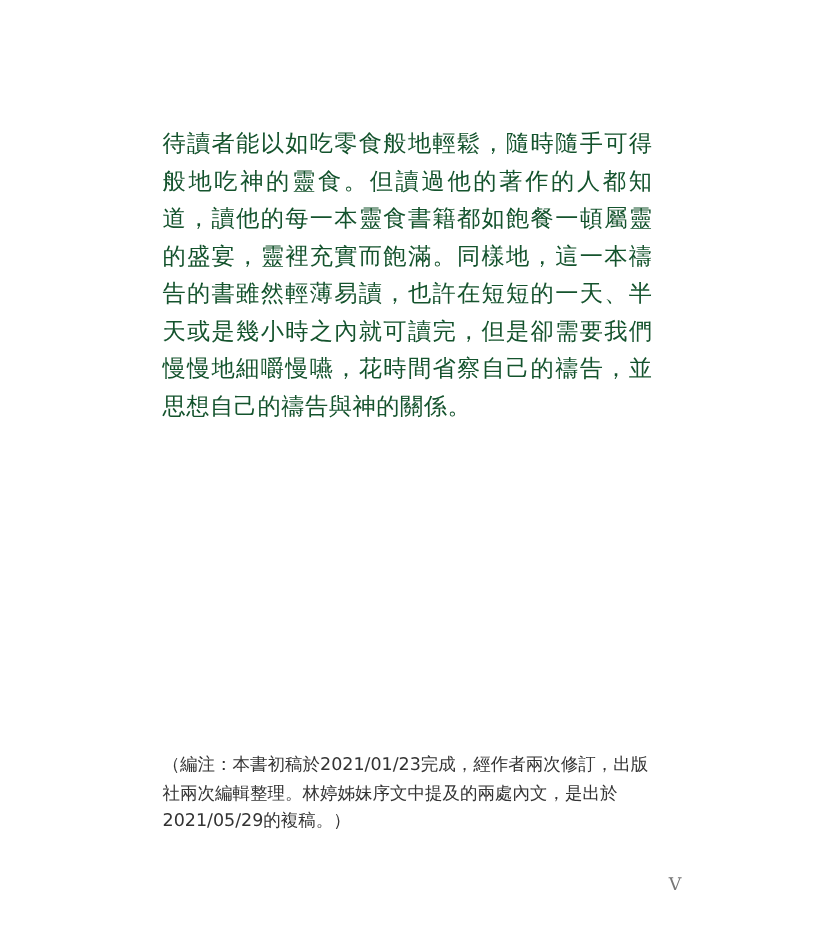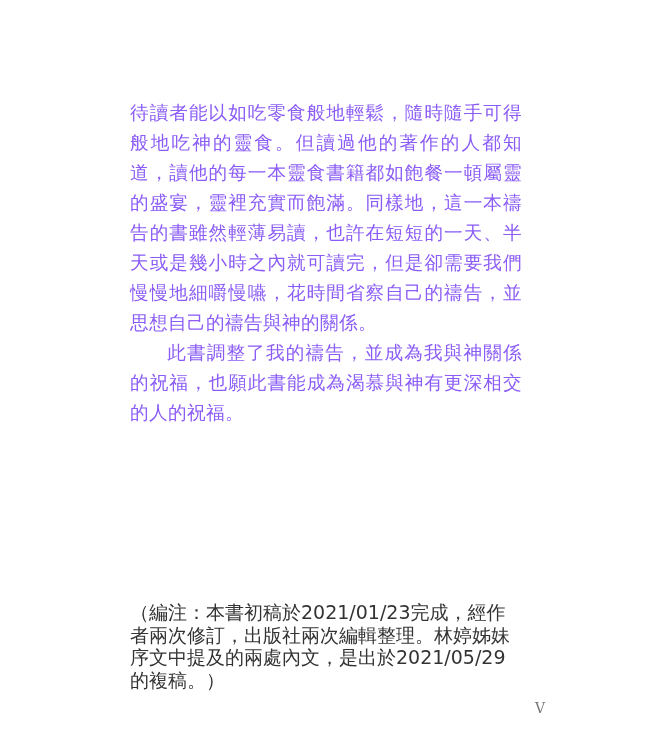--- a/index.html
+++ b/index.html
@@ -12,55 +12,54 @@
   }
   .page {
     position: absolute; left: 0; top: 0;
     width: 650px; height: 750px;
   }
   .body-text {
     position: absolute;
     left: 130px;
     top: 100px;
     width: 392px;
-    font-family: Liberation Mono, monospace;
+    font-family: Liberation Sans, sans-serif;
     font-size: 18.6px;
     line-height: 30px;
     letter-spacing: 0.4px;
-    color: #8b5cf6;
+    color: #14532d;
   }
   .body-text p { margin: 0; text-align: justify; }
   .body-text p.indent { text-indent: 2em; }
   .footnote {
     position: absolute;
     left: 130px;
     top: 601px;
     width: 392px;
     font-family: "DejaVu Sans", "Liberation Sans", sans-serif;
-    font-size: 19px;
+    font-size: 14px;
     line-height: 22.5px;
     color: #333;
   }
   .footnote p { margin: 0; }
   .page-number {
     position: absolute;
     left: 535px;
     top: 700px;
     font-family: "DejaVu Serif", "Liberation Serif", serif;
     font-size: 14px;
     color: #777;
   }
 </style>
 </head>
 <body>
 
 <div class="page">
   <div class="body-text">
     <p>待讀者能以如吃零食般地輕鬆，隨時隨手可得般地吃神的靈食。但讀過他的著作的人都知道，讀他的每一本靈食書籍都如飽餐一頓屬靈的盛宴，靈裡充實而飽滿。同樣地，這一本禱告的書雖然輕薄易讀，也許在短短的一天、半天或是幾小時之內就可讀完，但是卻需要我們慢慢地細嚼慢嚥，花時間省察自己的禱告，並思想自己的禱告與神的關係。</p>
-    <p class="indent">此書調整了我的禱告，並成為我與神關係的祝福，也願此書能成為渴慕與神有更深相交的人的祝福。</p>
   </div>
 
   <div class="footnote">
     <p>（編注：本書初稿於2021/01/23完成，經作者兩次修訂，出版社兩次編輯整理。林婷姊妹序文中提及的兩處內文，是出於2021/05/29的複稿。）</p>
   </div>
 
   <div class="page-number">V</div>
 </div>
 
 </body></html>

